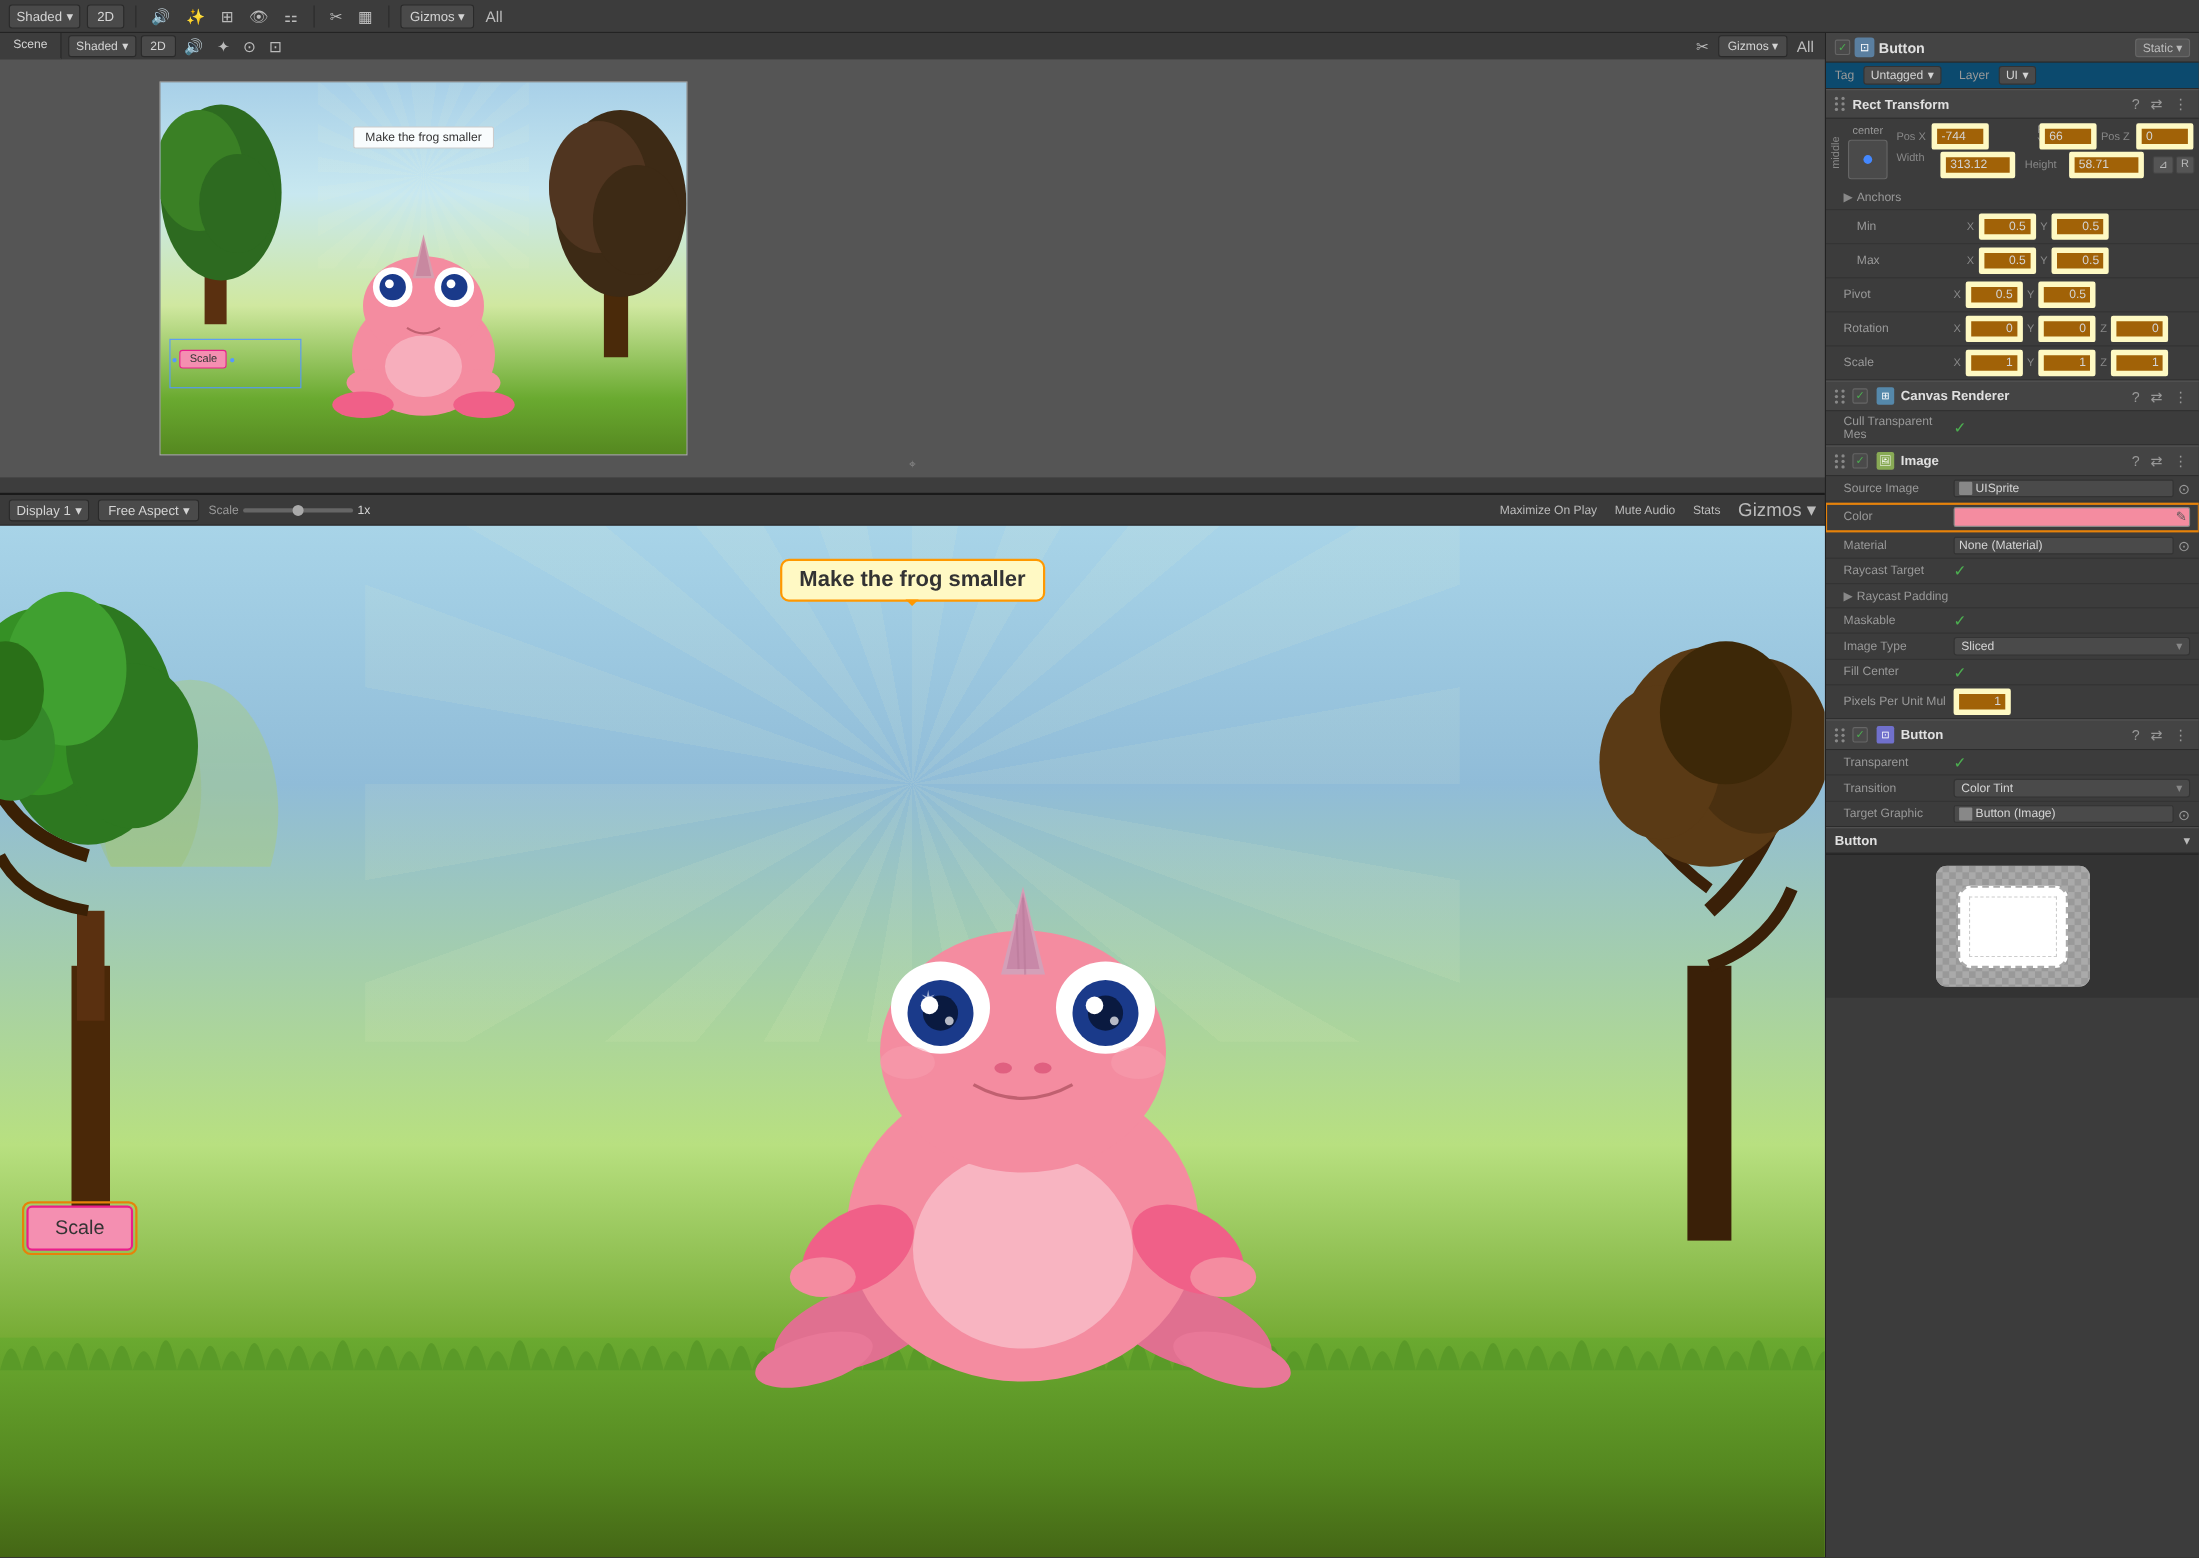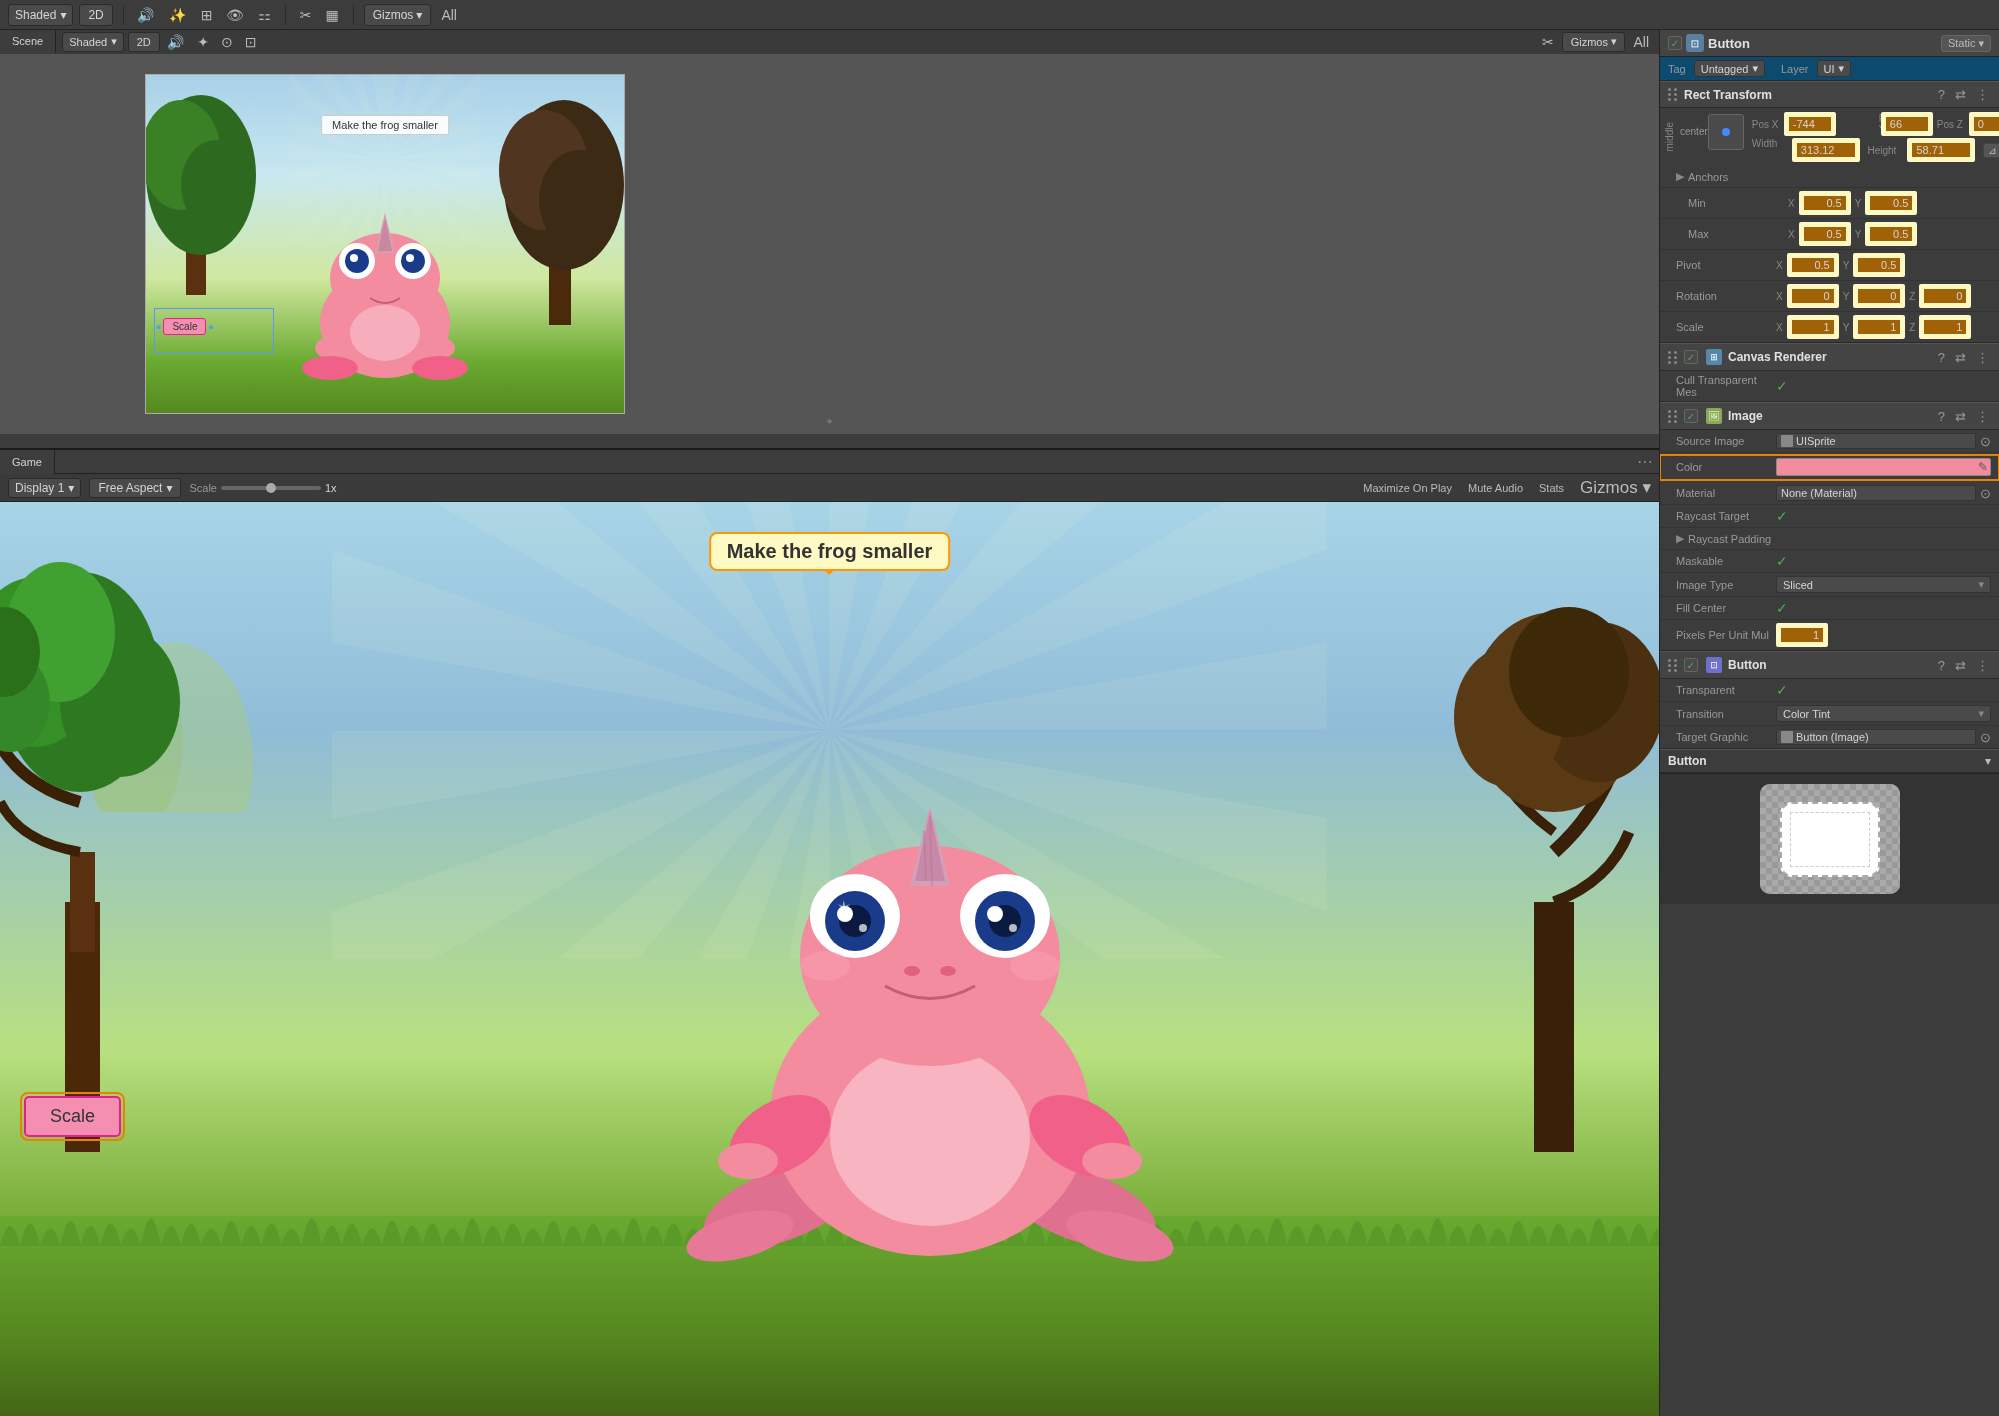--- a/index.html
+++ b/index.html
@@ -749,27 +749,20 @@
         </div>
 
         <div style="position:absolute;bottom:6px;left:50%;transform:translateX(-50%);display:flex;gap:8px;align-items:center;">
           <span style="color:#888;font-size:11px;">⌖</span>
         </div>
       </div>
     </div>
 
     <div class="game-view" style="flex:1;display:flex;flex-direction:column;">
 
-      <div class="game-tab-bar">
-        <div class="game-tab active">
-          <span>Game</span>
-        </div>
-        <div style="flex:1;"></div>
-        <div style="padding:0 6px;color:#888;font-size:16px;cursor:pointer;">⋯</div>
-      </div>
 
       <div class="game-toolbar">
         <div class="display-dropdown">
           <span>Display 1</span>
           <span>▾</span>
         </div>
         <div class="aspect-dropdown">
           <span>Free Aspect</span>
           <span>▾</span>
         </div>
@@ -953,21 +946,21 @@
     </div>
 
     <div class="prop-section">
 
       <div style="display:flex;align-items:flex-start;">
 
         <div style="writing-mode:vertical-rl;transform:rotate(180deg);font-size:10px;color:#888;padding:4px 4px;align-self:center;width:16px;flex-shrink:0;">
           <span>middle</span>
         </div>
 
-        <div style="display:flex;flex-direction:row;align-items:center;margin:6px 4px;">
+        <div style="display:flex;flex-direction:column;align-items:center;margin:6px 4px;">
           <div style="font-size:10px;color:#999;margin-bottom:2px;">center</div>
           <div class="rect-pivot-box">
             <div class="pivot-dot" style="top:50%;left:50%;transform:translate(-50%,-50%);"></div>
           </div>
         </div>
 
         <div style="flex:1;padding:4px 4px;">
 
           <div style="display:flex;align-items:center;gap:4px;margin-bottom:2px;">
             <div style="display:flex;align-items:center;gap:2px;flex:1;">

